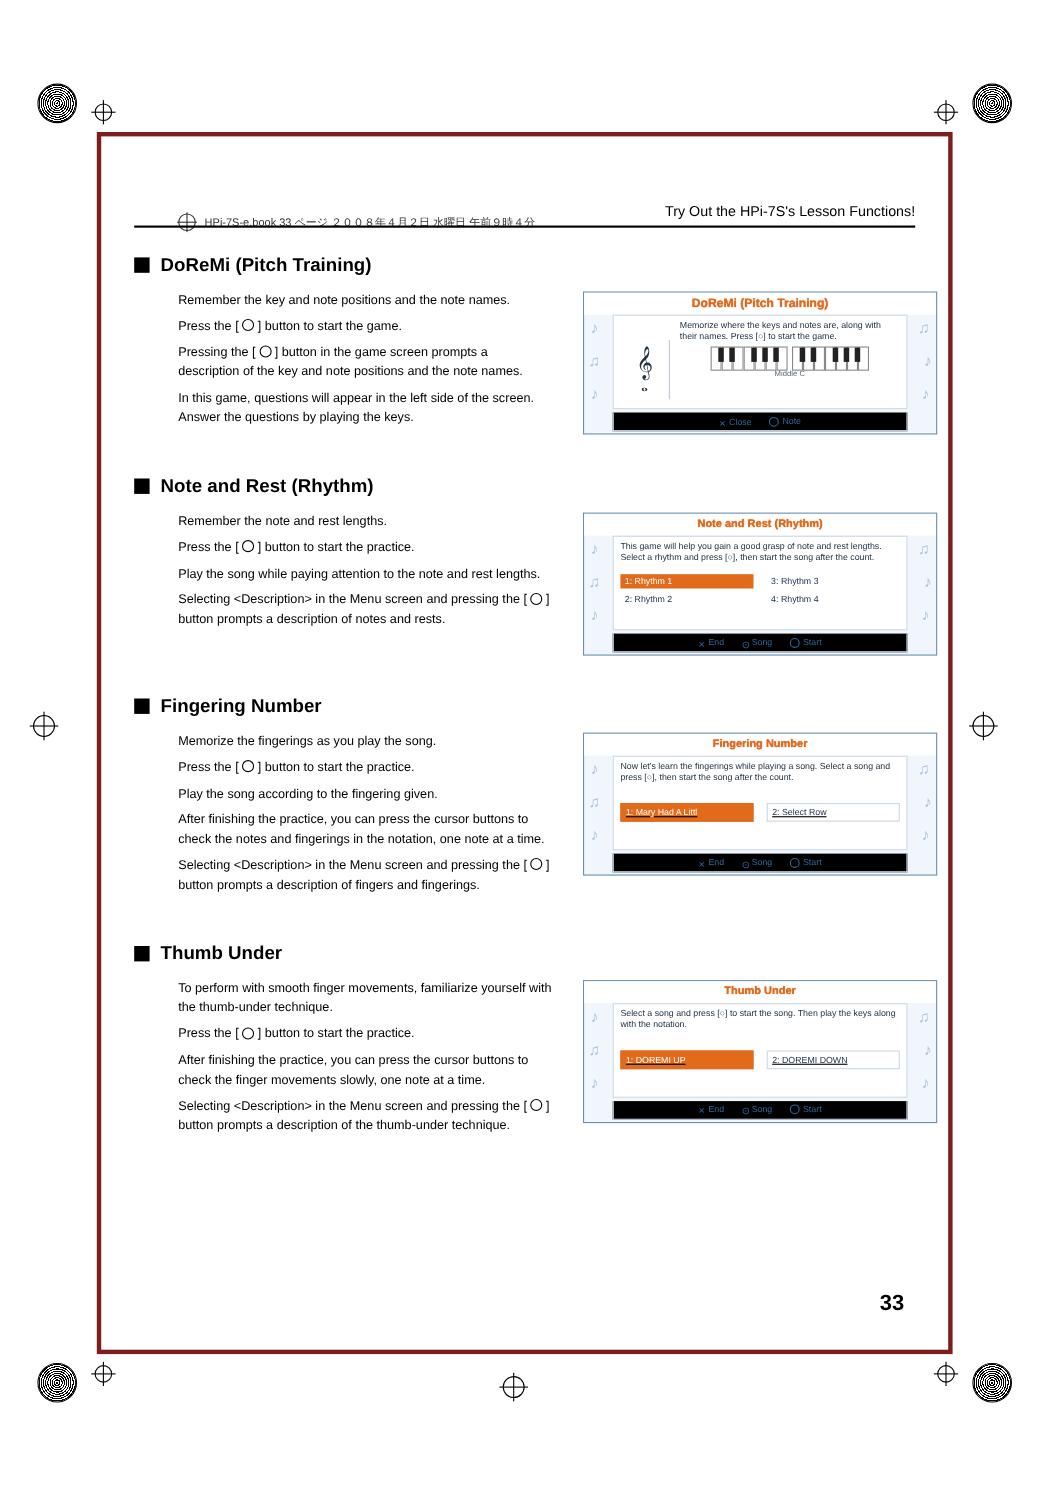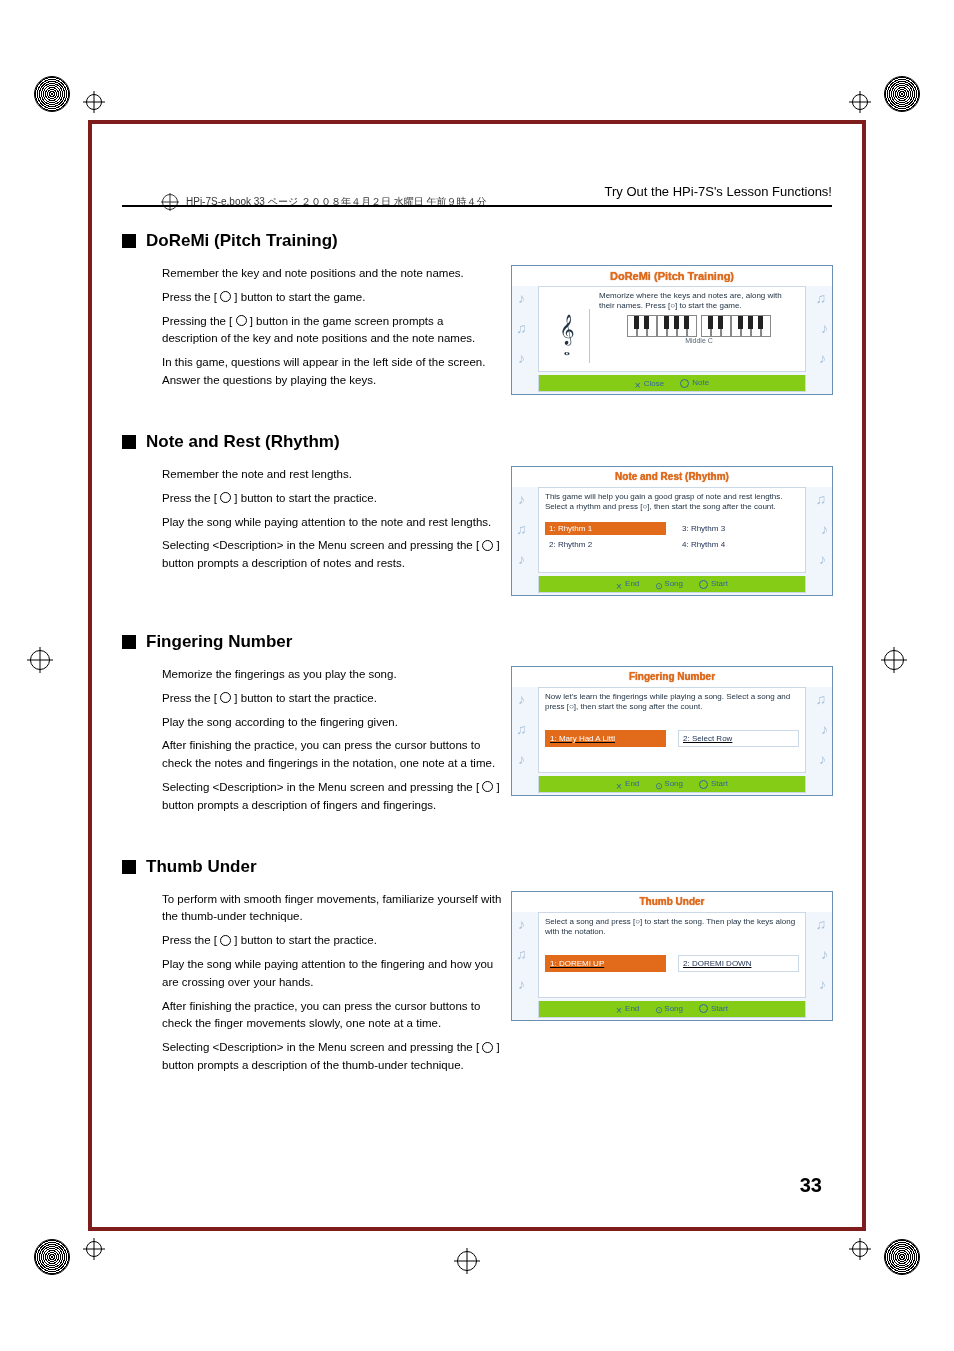--- a/index.html
+++ b/index.html
@@ -74,21 +74,21 @@
     font-size: 13px;
     margin-bottom: 6px;
   }
   .rule {
     border-top: 2px solid #000;
     margin-bottom: 24px;
   }
 
   .section {
     display: flex;
-    gap: 9px;
+    gap: 28px;
     margin-bottom: 36px;
   }
   .sec-left {
     flex: 0 0 340px;
   }
   .sec-right {
     flex: 1;
   }
 
   h2.sec-title {
@@ -167,21 +167,21 @@
     position:absolute; top:20px; bottom:0; width:26px;
     color:#a9c1da; font-size:14px;
   }
   .side-notes.left{left:0;}
   .side-notes.right{right:0;}
   .side-notes span{position:absolute;}
 
   .panel-footer {
     position:absolute; bottom:2px; left:26px; right:26px; height:16px;
     display:flex; justify-content:center; gap:16px;
-    background:#84cc16; align-items:center;
+    background:#000000; align-items:center;
     border:1px solid #cbd8e6; border-top:none;
     font-size:8px;
   }
   .pf-btn { color:#369; }
   .pf-btn::before{content:'';display:inline-block;width:7px;height:7px;border:1px solid #369;border-radius:50%;margin-right:3px;vertical-align:middle;}
   .pf-x::before{border-radius:0;border:none;content:'×';font-size:10px;color:#369;margin-right:2px;}
   .pf-song::before{content:'⊙';border:none;font-size:9px;margin-right:2px;}
 
   .kb-mini {
     display:flex;
@@ -421,21 +421,20 @@
       </div>
     </div>
 
     <h2 class="sec-title">
         <span>Thumb Under</span>
       </h2>
     <div class="section">
       <div class="sec-left body-text">
         <p>To perform with smooth finger movements, familiarize yourself with the thumb-under technique.</p>
         <p><span>Press the [ </span><span class="circle-btn"></span><span> ] button to start the practice.</span></p>
-        <p>Play the song while paying attention to the fingering and how you are crossing over your hands.</p>
         <p>After finishing the practice, you can press the cursor buttons to check the finger movements slowly, one note at a time.</p>
         <p><span>Selecting &lt;Description&gt; in the Menu screen and pressing the [ </span><span class="circle-btn"></span><span> ] button prompts a description of the thumb-under technique.</span></p>
       </div>
       <div class="sec-right">
         <div class="panel">
           <div class="musical-deco">♪ ♬ ♫ ♪ ♬ ♫ ♪ ♬ ♫ ♪ ♬ ♫ ♪ ♬ ♫ ♪ ♬ ♫ ♪ ♬ ♫ ♪</div>
           <div class="panel-title-band small">Thumb Under</div>
           <div class="side-notes left">
               <span style="top:4px;left:6px">♪</span>
               <span style="top:34px;left:4px">♫</span>

